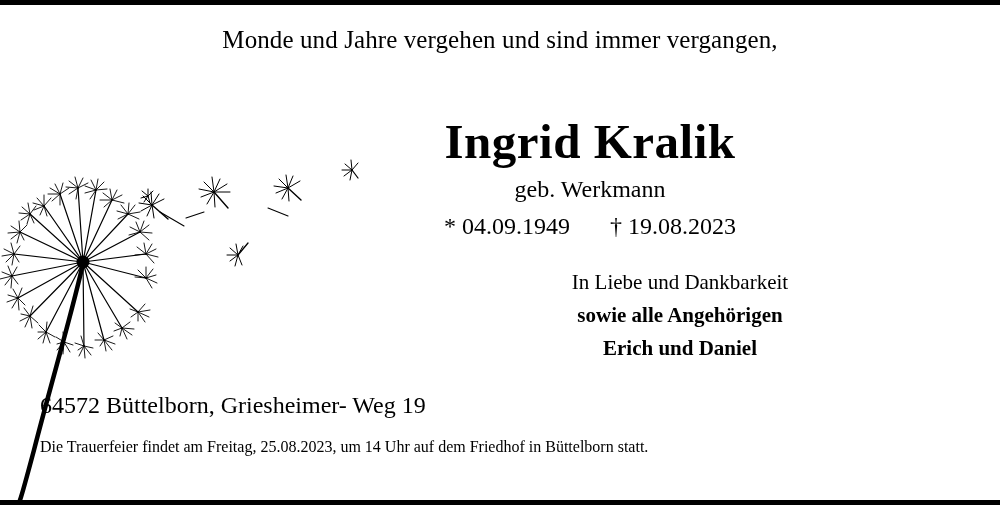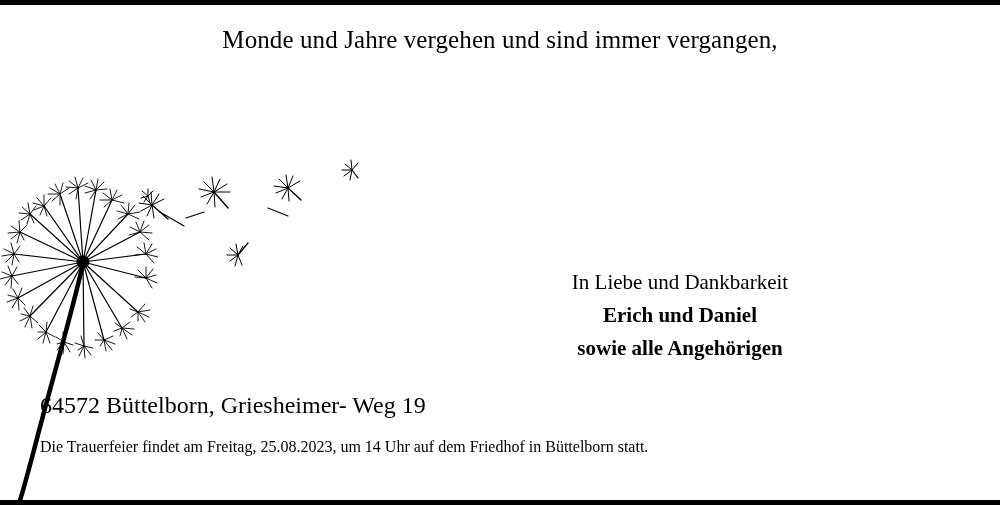--- a/index.html
+++ b/index.html
@@ -133,25 +133,32 @@
 <body>
 
 <div id="obituary">
 
   <div class="rule-top"></div>
 
   <div class="verse">
     <span class="verse-line">Monde und Jahre vergehen und sind immer vergangen,</span>
   </div>
 
+  <div class="name-block">
+    <span class="deceased-name">Ingrid Kralik</span>
+    <span class="maiden-name">geb. Werkmann</span>
+    <span class="dates">
+      <span>* 04.09.1949</span><span class="gap"></span><span>† 19.08.2023</span>
+    </span>
+  </div>
 
   <div class="mourners">
     <span class="line-regular">In Liebe und Dankbarkeit</span>
+    <span class="line-bold">sowie alle Angehörigen</span>
     <span class="line-bold">Erich und Daniel</span>
-    <span class="line-bold">sowie alle Angehörigen</span>
   </div>
 
   <div class="address">64572 Büttelborn, Griesheimer- Weg 19</div>
 
   <div class="ceremony">Die Trauerfeier findet am Freitag, 25.08.2023, um 14 Uhr auf dem Friedhof in Büttelborn statt.</div>
 
   <svg class="dandelion" viewBox="0 0 360 350" xmlns="http://www.w3.org/2000/svg">
     <g fill="none" stroke="#000000" stroke-width="1.1" stroke-linecap="round">
 
       <path d="M82 118 C 70 170, 52 230, 34 300 C 26 330, 22 345, 20 350" stroke-width="4.5" fill="none"></path>

